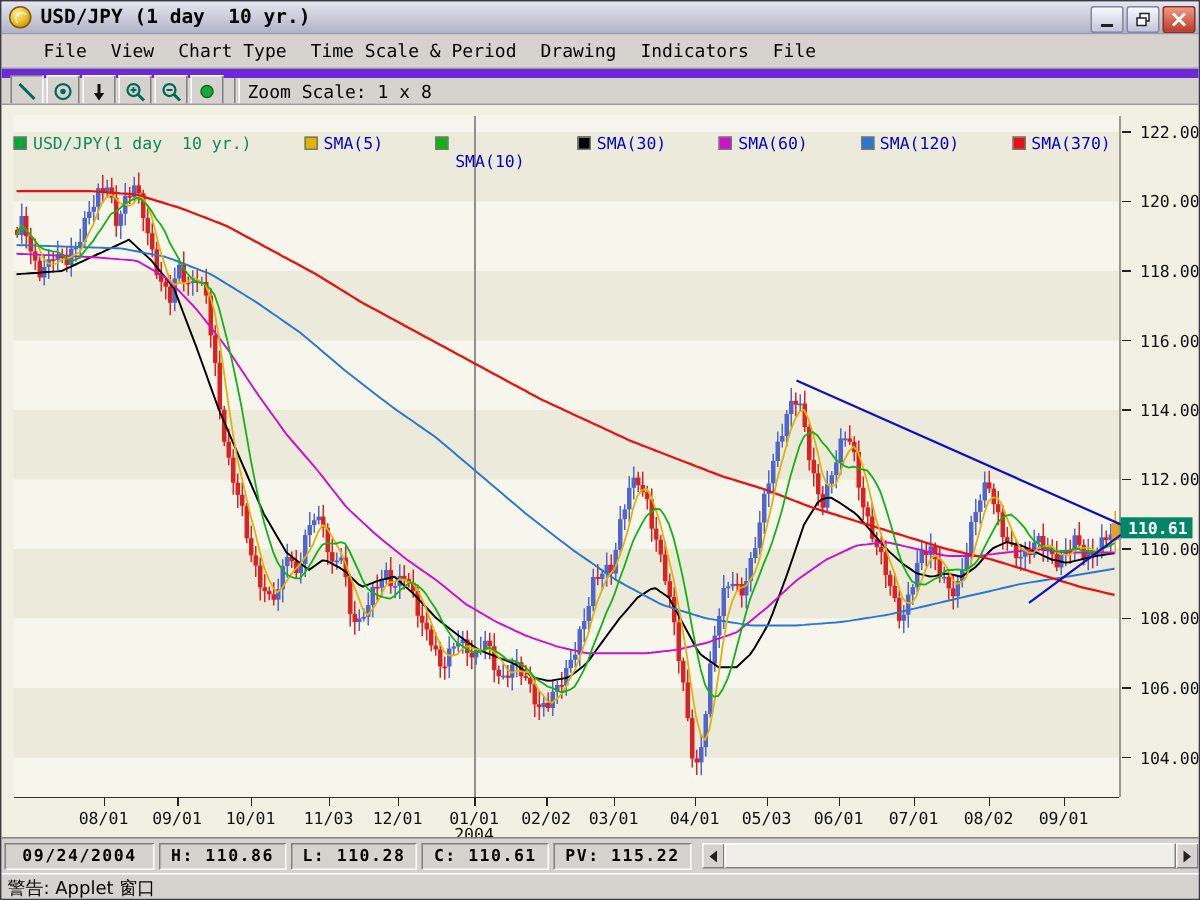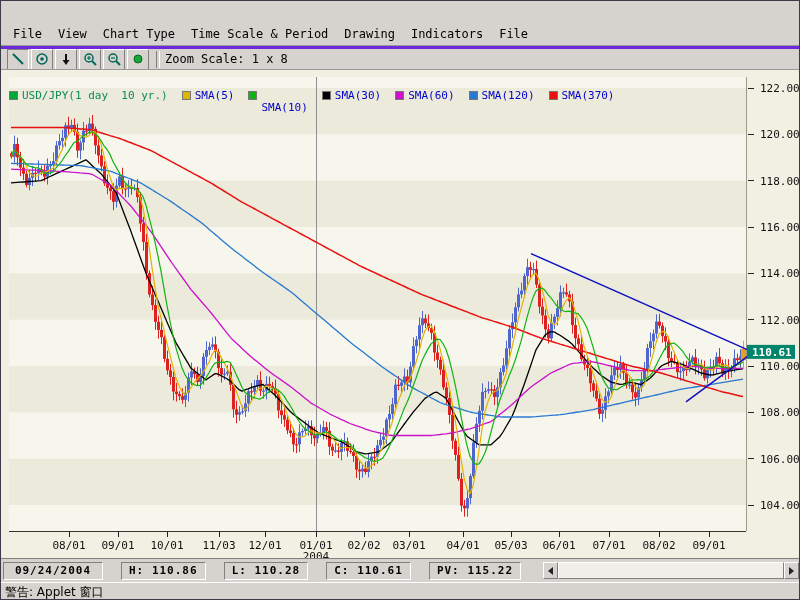--- a/index.html
+++ b/index.html
@@ -18,44 +18,44 @@
   #app-icon::after{content:"";position:absolute;left:3px;top:3px;width:7px;height:7px;
     border:1px solid #fff8d0;border-right-color:transparent;border-bottom-color:transparent;border-radius:50%;}
   #title-text{font-weight:bold;font-size:13px;color:#000;white-space:pre;}
   #win-buttons{position:absolute;right:4px;top:3px;display:flex;gap:2px;}
   .win-btn{width:20px;height:16px;border:1px solid #8585a5;border-radius:2px;
     background:linear-gradient(to bottom,#fafaff,#c4c4da);display:flex;align-items:center;justify-content:center;}
   .win-btn.close{background:linear-gradient(to bottom,#ee9a86,#c23а28);background:linear-gradient(to bottom,#ee9a86,#c23828);border-color:#8a3020;}
   .glyph-min{width:8px;height:2px;background:#222;margin-top:8px;}
   
   #menubar{position:absolute;left:0;top:22px;width:800px;height:23px;background:#d6d3ce;
-    display:flex;align-items:center;padding-left:4px;box-sizing:border-box;
+    display:flex;align-items:center;padding-left:20px;box-sizing:border-box;
     border-bottom:1px solid #9a9a9a;}
   .menu-item{font-size:12px;color:#000;padding:2px 8px;white-space:pre;cursor:default;}
   
   #toolbar{position:absolute;left:0;top:45px;width:800px;height:23px;background:#d6d3ce;
-    border-top:3px solid #6d28d9;box-sizing:border-box;display:flex;align-items:center;padding-left:6px;}
+    border-top:6px solid #6d28d9;box-sizing:border-box;display:flex;align-items:center;padding-left:6px;}
   .tool-btn{width:20px;height:19px;margin-right:2px;background:#d6d3ce;display:flex;align-items:center;justify-content:center;
     border-top:1px solid #fff;border-left:1px solid #fff;border-right:1px solid #808080;border-bottom:1px solid #808080;}
   .tool-btn.pressed{border-top:1px solid #808080;border-left:1px solid #808080;border-right:1px solid #fff;border-bottom:1px solid #fff;}
   .tb-sep{width:2px;height:17px;margin:0 5px;border-left:1px solid #808080;border-right:1px solid #fff;}
   #zoom-scale{font-size:12px;color:#000;}
   #clock{position:absolute;right:8px;top:4px;font-size:11px;font-weight:bold;color:#0000cc;white-space:pre;}
   
   #chart-section{position:absolute;left:0;top:68px;width:800px;height:489px;background:#f1f0e3;
     border-top:1px solid #999;box-sizing:border-box;}
   #chart-svg{position:absolute;left:0;top:0;}
-  #legend{position:absolute;left:8px;top:7px;display:flex;align-items:center;z-index:2;pointer-events:none;}
+  #legend{position:absolute;left:8px;top:7px;display:flex;align-items:center;z-index:2;pointer-events:none;gap:21px;}
   .legend-item{display:flex;align-items:center;margin-right:14px;}
   .legend-swatch{width:9px;height:9px;margin-right:4px;border:1px solid #777;box-sizing:border-box;}
   .legend-label{font-size:11px;white-space:pre;}
   
   #ohlc-bar{position:absolute;left:0;top:557px;width:800px;height:24px;background:#d6d3ce;
     border-top:1px solid #808080;box-sizing:border-box;display:flex;align-items:center;padding:0 2px;}
-  .ohlc-panel{height:18px;display:flex;align-items:center;justify-content:center;margin-right:18px;padding:0 7px;
+  .ohlc-panel{height:18px;display:flex;align-items:center;justify-content:center;margin-right:3px;padding:0 7px;
     border-top:1px solid #808080;border-left:1px solid #808080;border-right:1px solid #fff;border-bottom:1px solid #fff;
     font-size:11px;font-weight:bold;color:#000;letter-spacing:1px;white-space:pre;box-sizing:border-box;}
   #ohlc-date{width:100px;}
   #hscroll{flex:1;height:17px;display:flex;align-items:center;margin-left:4px;}
   .scroll-arrow{width:15px;height:17px;background:#d6d3ce;display:flex;align-items:center;justify-content:center;
     border-top:1px solid #fff;border-left:1px solid #fff;border-right:1px solid #808080;border-bottom:1px solid #808080;box-sizing:border-box;}
   .tri-left{width:0;height:0;border-top:4px solid transparent;border-bottom:4px solid transparent;border-right:5px solid #222;}
   .tri-right{width:0;height:0;border-top:4px solid transparent;border-bottom:4px solid transparent;border-left:5px solid #222;}
   #scroll-thumb{flex:1;height:17px;background:#efeee8;box-sizing:border-box;
     border-top:1px solid #fff;border-left:1px solid #fff;border-right:1px solid #808080;border-bottom:1px solid #808080;}
@@ -63,20 +63,40 @@
   #statusbar{position:absolute;left:0;top:581px;width:800px;height:19px;background:#d6d3ce;
     border-top:1px solid #fff;box-sizing:border-box;display:flex;align-items:flex-end;padding-left:4px;
     font-family:"DejaVu Sans","Liberation Sans",sans-serif;}
   #status-text{font-size:12px;color:#000;}
 </style>
 </head>
 <body>
 
 <div id="app">
 
+  <div id="titlebar">
+    <span id="app-icon"></span>
+    <span id="title-text">USD/JPY (1 day  10 yr.)</span>
+    <span id="win-buttons">
+      <span class="win-btn">
+          <span class="glyph-min"></span>
+        </span>
+      <span class="win-btn">
+        <svg width="10" height="10">
+            <rect x="3" y="1" width="6" height="5" fill="#fff" stroke="#222"></rect>
+            <rect x="1" y="4" width="6" height="5" fill="#fff" stroke="#222"></rect>
+          </svg>
+      </span>
+      <span class="win-btn close">
+        <svg width="10" height="10">
+            <path d="M1 1 L9 9 M9 1 L1 9" stroke="#fff" stroke-width="2"></path>
+          </svg>
+      </span>
+    </span>
+  </div>
 
   <div id="menubar">
     <span class="menu-item">File</span>
     <span class="menu-item">View</span>
     <span class="menu-item">Chart Type</span>
     <span class="menu-item">Time Scale &amp; Period</span>
     <span class="menu-item">Drawing</span>
     <span class="menu-item">Indicators</span>
     <span class="menu-item">File</span>
   </div>

